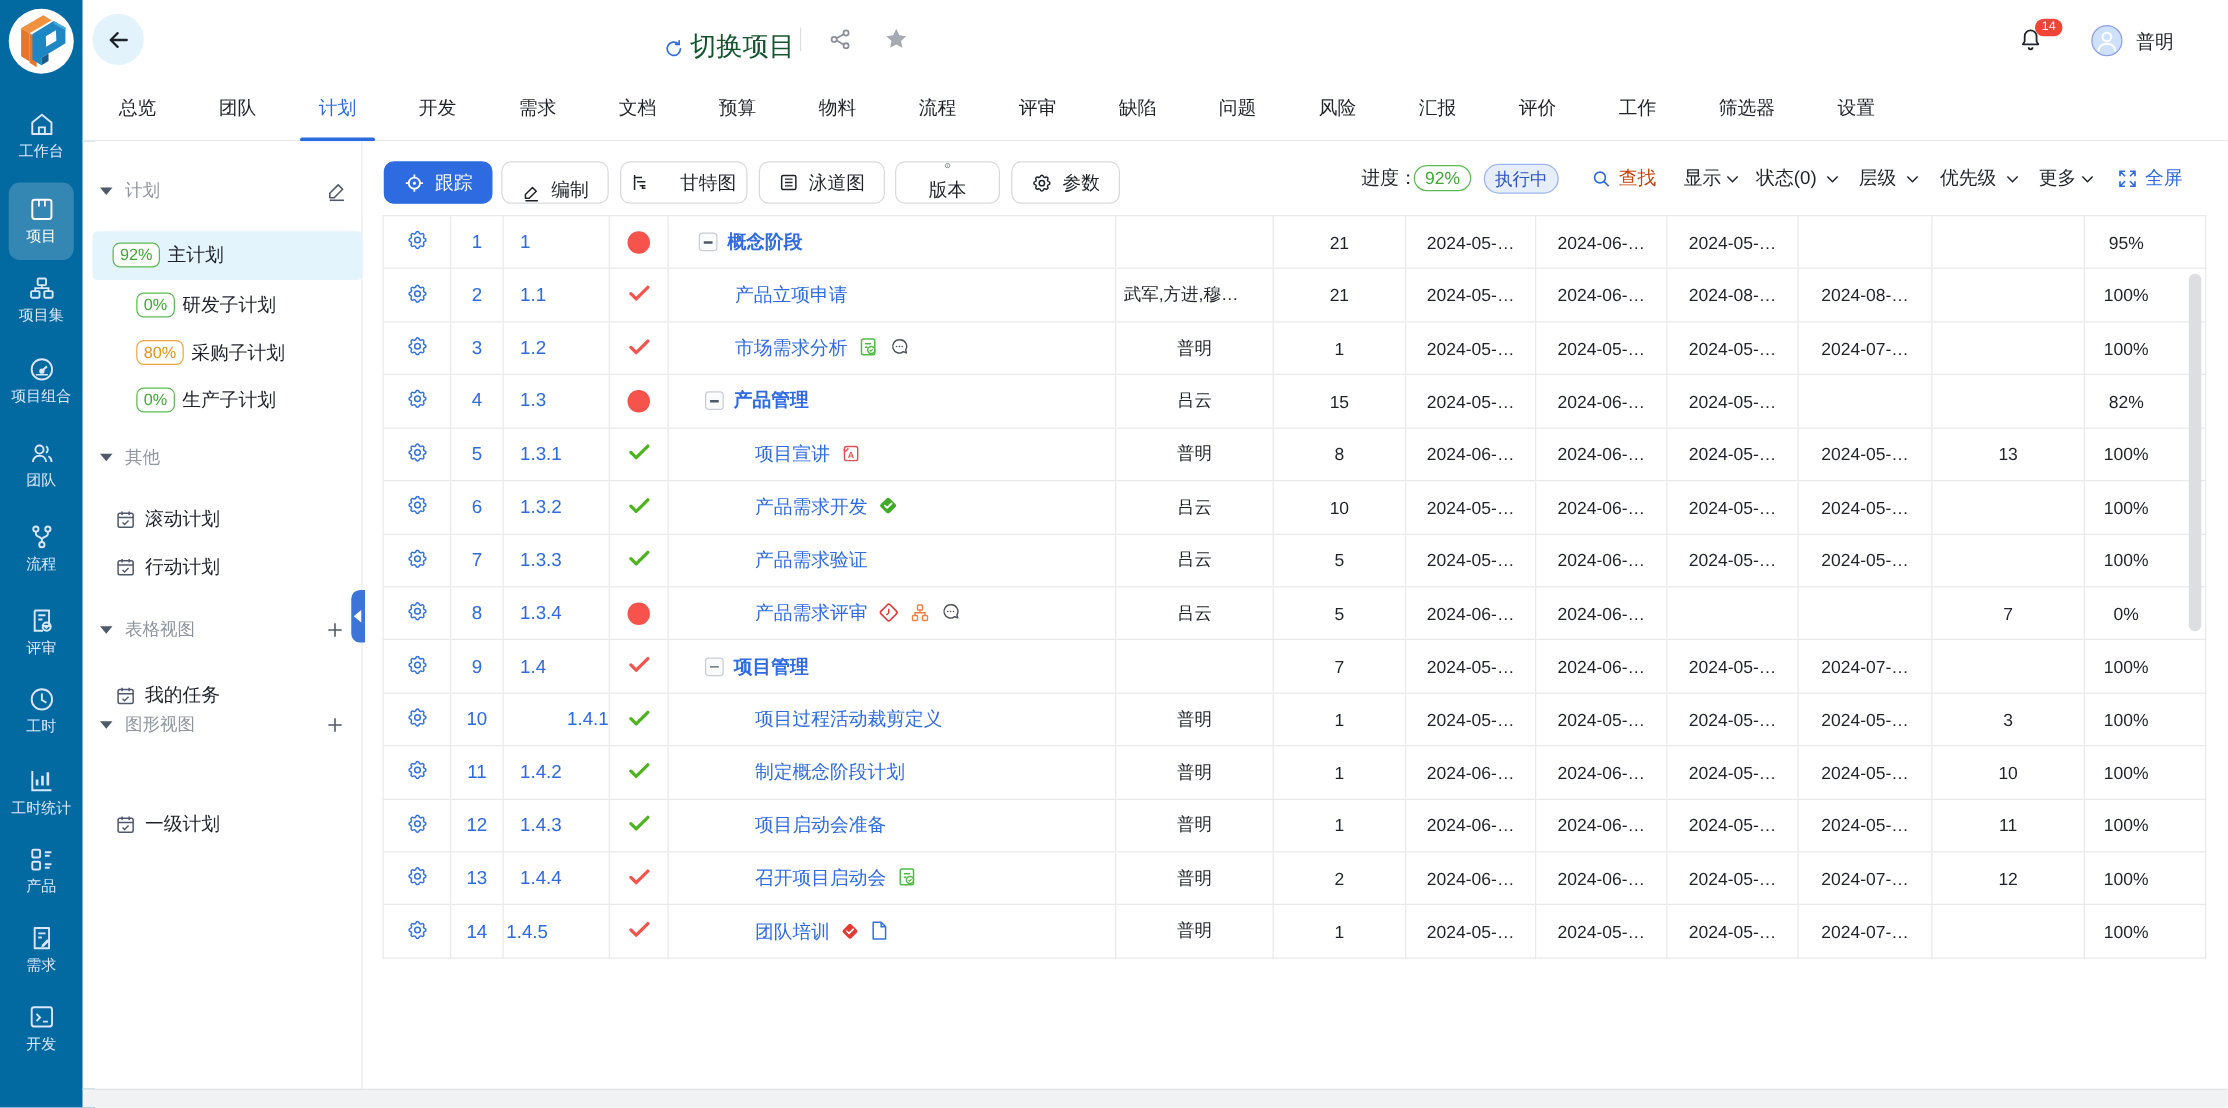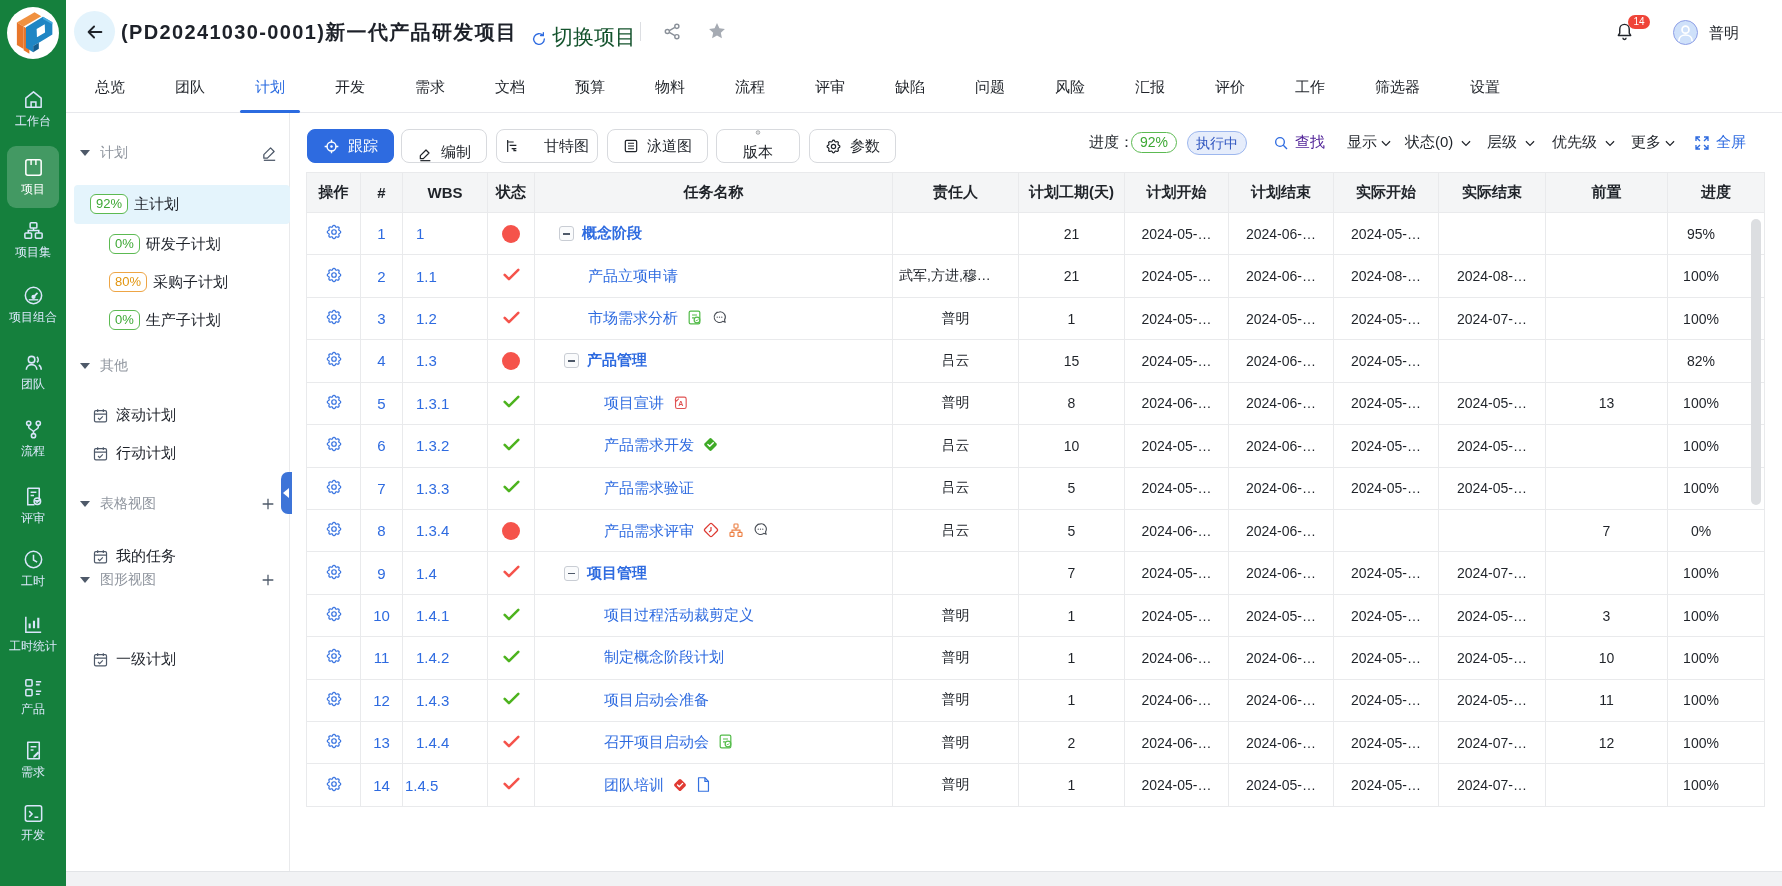--- a/index.html
+++ b/index.html
@@ -1,18 +1,18 @@
 <!DOCTYPE html>
 <html><head>
 <meta charset="utf-8">
 <style>
 * { margin:0; padding:0; box-sizing:border-box; }
 html,body { width:1782px; height:886px; overflow:hidden; font-family:"Liberation Sans",sans-serif; background:#fff; color:#1f2329; }
 
-#sidebar { position:absolute; left:0; top:0; width:76px; height:886px; background:#15803d;padding-left:12px; }
+#sidebar { position:absolute; left:0; top:0; width:76px; height:886px; background:#0369a1;padding-left:12px; }
 #logo { position:absolute; left:7px; top:7px; width:52px; height:52px; background:#fff; border-radius:50%; }
 .navitem { position:absolute; left:0; width:66px; text-align:center; color:#d9e6fb; }
 .navitem svg { display:block; margin:0 auto; }
 .navlabel { font-size:12px; line-height:13px; margin-top:4px; color:#dce8fc; }
 #nav-active { position:absolute; left:7px; top:146px; width:52px; height:62px; background:rgba(255,255,255,0.2); border-radius:9px; }
 
 #header { position:absolute; left:66px; top:0; width:1716px; height:64px; background:#fff; }
 #backbtn { position:absolute; left:8px; top:11px; width:41px; height:41px; border-radius:50%; background:#e3f3fc; }
 #title { position:absolute; left:55px; top:19px; font-size:20px; font-weight:bold; letter-spacing:1.35px; color:#1d2129; }
 #switch { position:absolute; left:465px; top:23px; font-size:21px; color:#14532d; }
@@ -170,21 +170,20 @@
       </svg>
     <div class="navlabel">开发</div>
   </div>
 </div>
 <div id="header">
   <div id="backbtn">
     <svg width="22" height="22" viewBox="0 0 24 24" style="position:absolute;left:10px;top:10px;" fill="none" stroke="#1f2329" stroke-width="2">
         <path d="M19 12 H5 M11 6 L5 12 l6 6" stroke-linecap="round" stroke-linejoin="round"></path>
       </svg>
   </div>
-  <div id="title">(PD20241030-0001)新一代产品研发项目</div>
   <div id="switch">
     <svg width="16" height="16" viewBox="0 0 24 24" style="vertical-align:-3px;margin-right:5px;" fill="none" stroke="#2e6be0" stroke-width="2">
         <path d="M20 12 a8 8 0 1 1 -2.3-5.6 M18.5 2.5 v4.2 h-4.2" stroke-linecap="round"></path>
       </svg>切换项目</div>
   <div id="hdr-divider"></div>
   <svg width="19" height="19" viewBox="0 0 24 24" style="position:absolute;left:597px;top:22px;" fill="none" stroke="#8a9099" stroke-width="1.8">
       <circle cx="17.5" cy="5.5" r="2.6"></circle>
       <circle cx="5.5" cy="12" r="2.6"></circle>
       <circle cx="17.5" cy="18.5" r="2.6"></circle>
       <path d="M8 10.8 l7-4 M8 13.2 l7 4"></path>
@@ -351,21 +350,21 @@
       </svg>
     <span>参数</span>
     </div>
   <div class="rctl" style="left:799px;">进度：</div>
   <div class="rctl" style="left:841px;">
       <span class="badge green" style="font-size:14px;border-radius:11px;padding:0 8px;height:21px;line-height:19px;">92%</span>
     </div>
   <div class="rctl" style="left:897px;">
       <span style="display:inline-block;height:24px;line-height:22px;padding:0 8px;border-radius:13px;background:#e6edfb;border:1px solid #9db7ee;color:#3056c0;font-size:14px;">执行中</span>
     </div>
-  <div class="rctl" style="left:983px;color:#4c1d95;">
+  <div class="rctl" style="left:983px;color:#c2410c;">
     <svg width="16" height="16" viewBox="0 0 24 24" fill="none" stroke="#2e6be0" stroke-width="2">
         <circle cx="10.5" cy="10.5" r="6.5"></circle>
         <path d="M15.5 15.5 L21 21"></path>
       </svg>
     <span style="margin-left:6px;">查找</span>
     </div>
   <div class="rctl" style="left:1057px;">显示<svg width="14" height="14" viewBox="0 0 24 24" fill="none" stroke="#1f2329" stroke-width="2" style="margin-left:2px;">
         <path d="M5 9 l7 7 7-7"></path>
       </svg></div>
   <div class="rctl" style="left:1115px;">状态(0)<svg width="14" height="14" viewBox="0 0 24 24" fill="none" stroke="#1f2329" stroke-width="2" style="margin-left:6px;">
@@ -398,35 +397,20 @@
         <col style="width:126px">
         <col style="width:106px">
         <col style="width:104px">
         <col style="width:105px">
         <col style="width:105px">
         <col style="width:107px">
         <col style="width:122px">
         <col style="width:97px">
       </colgroup>
 <tbody>
-        <tr>
-          <th>操作</th>
-          <th>#</th>
-          <th>WBS</th>
-          <th>状态</th>
-          <th>任务名称</th>
-          <th>责任人</th>
-          <th>计划工期(天)</th>
-          <th>计划开始</th>
-          <th>计划结束</th>
-          <th>实际开始</th>
-          <th>实际结束</th>
-          <th>前置</th>
-          <th>进度</th>
-        </tr>
 <tr>
           <td><svg width="18" height="18" viewBox="0 0 24 24" fill="none" stroke="#3370e0" stroke-width="1.6">
               <path d="M10.325 4.317c.426-1.756 2.924-1.756 3.35 0a1.724 1.724 0 0 0 2.573 1.066c1.543-.94 3.31.826 2.37 2.37a1.724 1.724 0 0 0 1.065 2.572c1.756.426 1.756 2.924 0 3.35a1.724 1.724 0 0 0-1.066 2.573c.94 1.543-.826 3.31-2.37 2.37a1.724 1.724 0 0 0-2.572 1.065c-.426 1.756-2.924 1.756-3.35 0a1.724 1.724 0 0 0-2.573-1.066c-1.543.94-3.31-.826-2.37-2.37a1.724 1.724 0 0 0-1.065-2.572c-1.756-.426-1.756-2.924 0-3.35a1.724 1.724 0 0 0 1.066-2.573c-.94-1.543.826-3.31 2.37-2.37c1 .608 2.296.07 2.572-1.065z"></path>
               <circle cx="12" cy="12" r="3"></circle>
             </svg></td>
           <td><a class="blue">1</a></td>
           <td style="text-align:left;padding-left:13px;"><a class="blue">1</a></td>
           <td><span class="stat-circle"></span></td>
           <td class="taskcell" style="padding-left:24px;"><span class="minusbox"></span><a class="blue bold">概念阶段</a></td>
           <td></td>
@@ -623,21 +607,21 @@
           <td>2024-07-…</td>
           <td></td>
           <td>100%</td>
         </tr>
 <tr>
           <td><svg width="18" height="18" viewBox="0 0 24 24" fill="none" stroke="#3370e0" stroke-width="1.6">
               <path d="M10.325 4.317c.426-1.756 2.924-1.756 3.35 0a1.724 1.724 0 0 0 2.573 1.066c1.543-.94 3.31.826 2.37 2.37a1.724 1.724 0 0 0 1.065 2.572c1.756.426 1.756 2.924 0 3.35a1.724 1.724 0 0 0-1.066 2.573c.94 1.543-.826 3.31-2.37 2.37a1.724 1.724 0 0 0-2.572 1.065c-.426 1.756-2.924 1.756-3.35 0a1.724 1.724 0 0 0-2.573-1.066c-1.543.94-3.31-.826-2.37-2.37a1.724 1.724 0 0 0-1.065-2.572c-1.756-.426-1.756-2.924 0-3.35a1.724 1.724 0 0 0 1.066-2.573c-.94-1.543.826-3.31 2.37-2.37c1 .608 2.296.07 2.572-1.065z"></path>
               <circle cx="12" cy="12" r="3"></circle>
             </svg></td>
           <td><a class="blue">10</a></td>
-          <td style="text-align:left;padding-left:13px;margin-left:33px;"><a class="blue">1.4.1</a></td>
+          <td style="text-align:right;padding-left:24px;margin-left:33px;"><a class="blue">1.4.1</a></td>
           <td><svg width="17" height="13" viewBox="0 0 20 15" fill="none" stroke="#4db31e" stroke-width="3" stroke-linecap="round" stroke-linejoin="round">
               <path d="M2 8 l5 5 L18 2"></path>
             </svg></td>
           <td class="taskcell" style="padding-left:69px;"><a class="blue">项目过程活动裁剪定义</a></td>
           <td>普明</td>
           <td>1</td>
           <td>2024-05-…</td>
           <td>2024-05-…</td>
           <td>2024-05-…</td>
           <td>2024-05-…</td>

